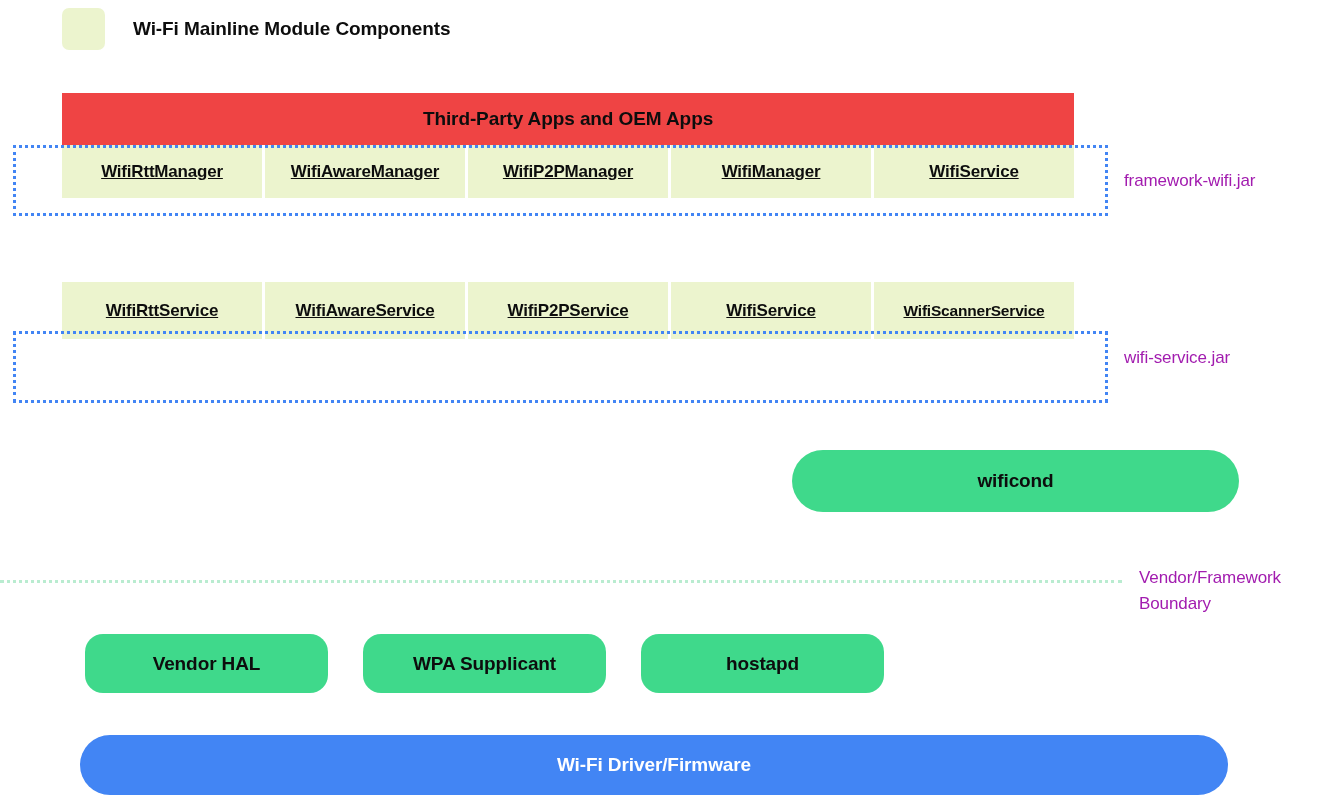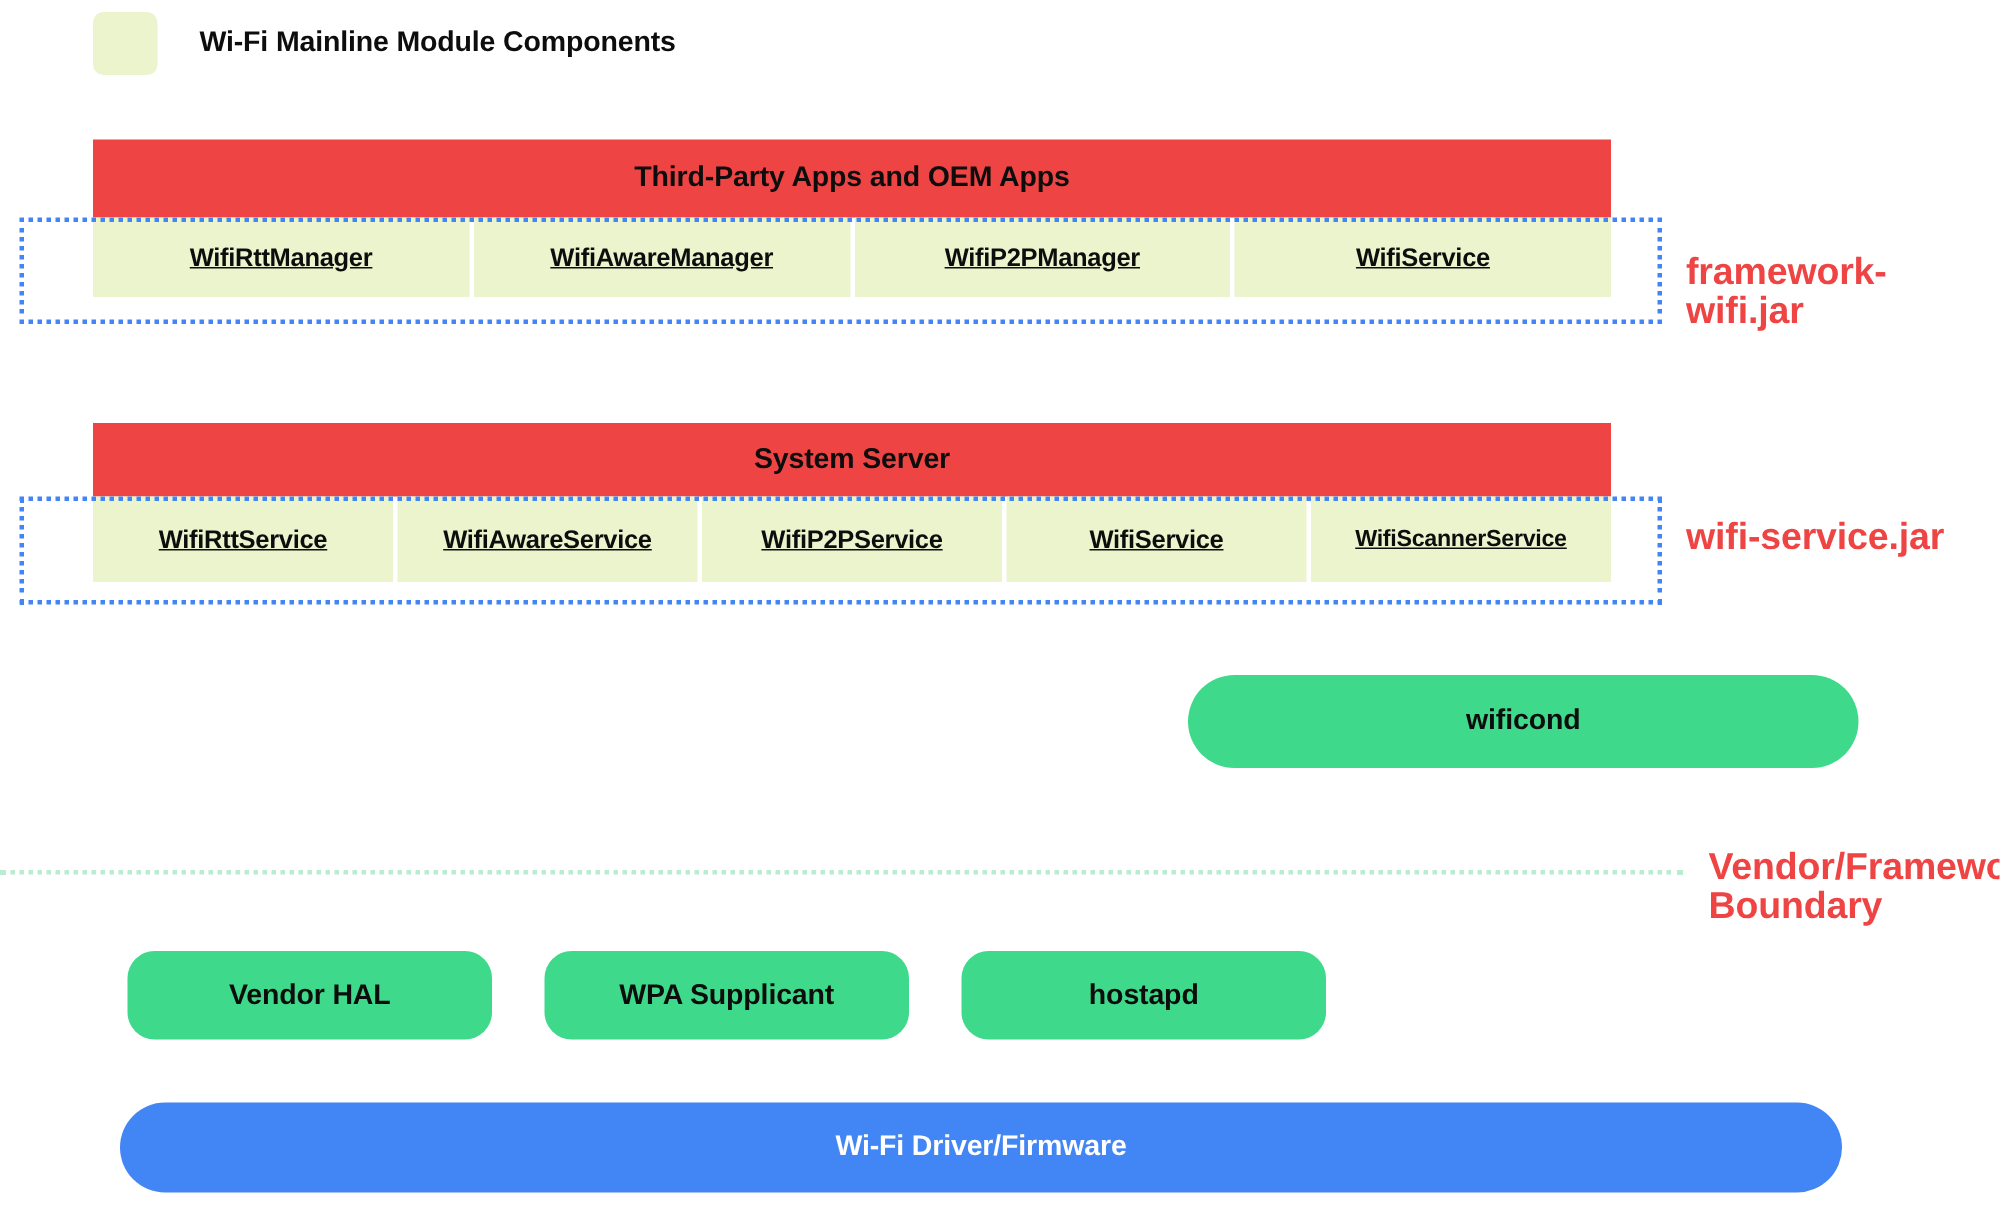--- a/index.html
+++ b/index.html
@@ -61,21 +61,21 @@
     box-sizing:border-box;
     overflow:hidden;
     white-space:nowrap;
     text-decoration:underline;
   }
   .cell.small{font-size:15.5px;}
 
   
   .side-label{
     position:absolute;
-    font-size:25px;font-weight:bold;color:#ef4444;
+    font-size:17px;font-weight:normal;color:#a21caf;
     letter-spacing:-0.1px;
     line-height:26px;
     white-space:pre-line;
   }
 
   
   .pill{
     position:absolute;
     display:flex;align-items:center;justify-content:center;
     font-size:19px;font-weight:bold;
@@ -101,28 +101,28 @@
     <div id="legend-swatch"></div>
     <div id="legend-label">Wi-Fi Mainline Module Components</div>
   </div>
 
   <div class="stack" style="top:93px;">
     <div class="stack-header" style="height:52px;">Third-Party Apps and OEM Apps</div>
     <div class="stack-row" style="height:53px;">
       <div class="cell">WifiRttManager</div>
       <div class="cell">WifiAwareManager</div>
       <div class="cell">WifiP2PManager</div>
+      <div class="cell">WifiManager</div>
       <div class="cell">WifiService</div>
     </div>
   </div>
   <div class="module-outline" style="left:13px;top:145px;width:1095px;height:71px;"></div>
   <div class="side-label" style="left:1124px;top:168px;">framework-wifi.jar</div>
 
   <div class="stack" style="top:282px;">
-    <div class="stack-header" style="height:49px;">System Server</div>
     <div class="stack-row" style="height:57px;">
       <div class="cell">WifiRttService</div>
       <div class="cell">WifiAwareService</div>
       <div class="cell">WifiP2PService</div>
       <div class="cell">WifiService</div>
       <div class="cell small">WifiScannerService</div>
     </div>
   </div>
   <div class="module-outline" style="left:13px;top:331px;width:1095px;height:72px;"></div>
   <div class="side-label" style="left:1124px;top:345px;">wifi-service.jar</div>

